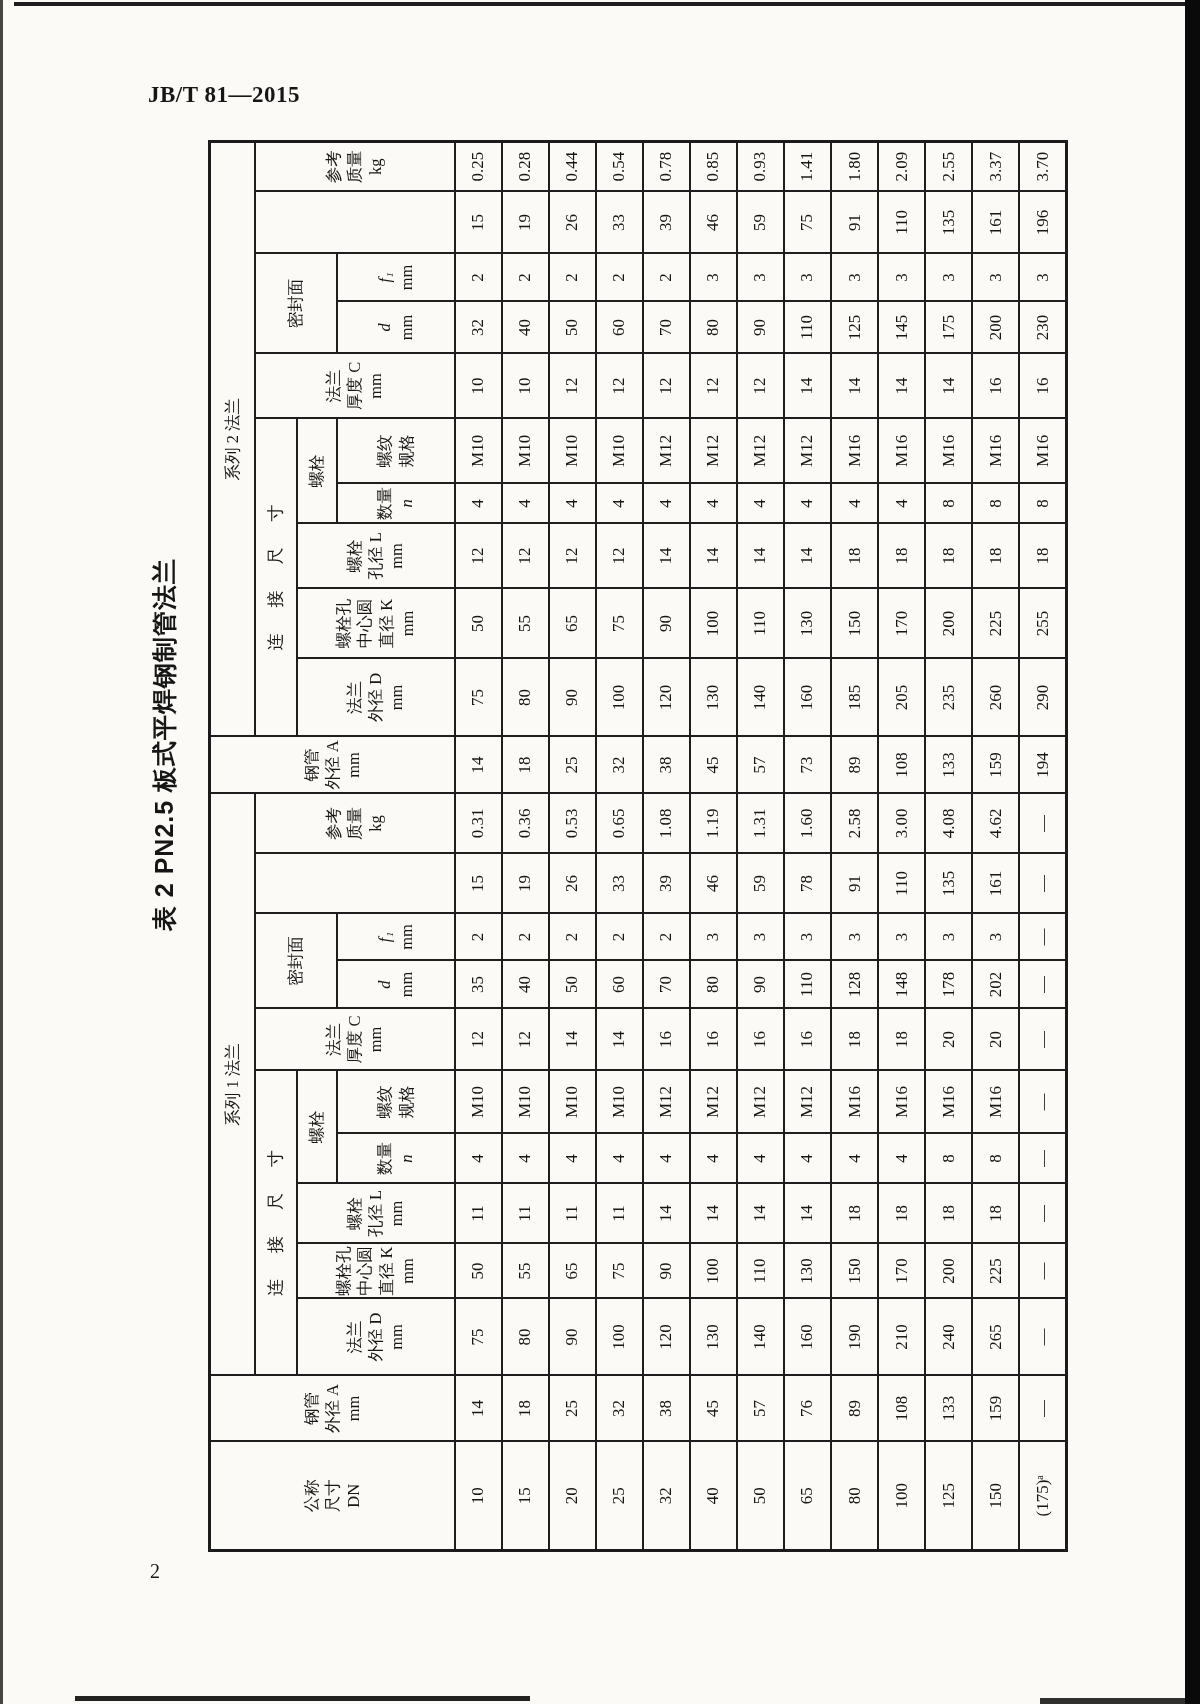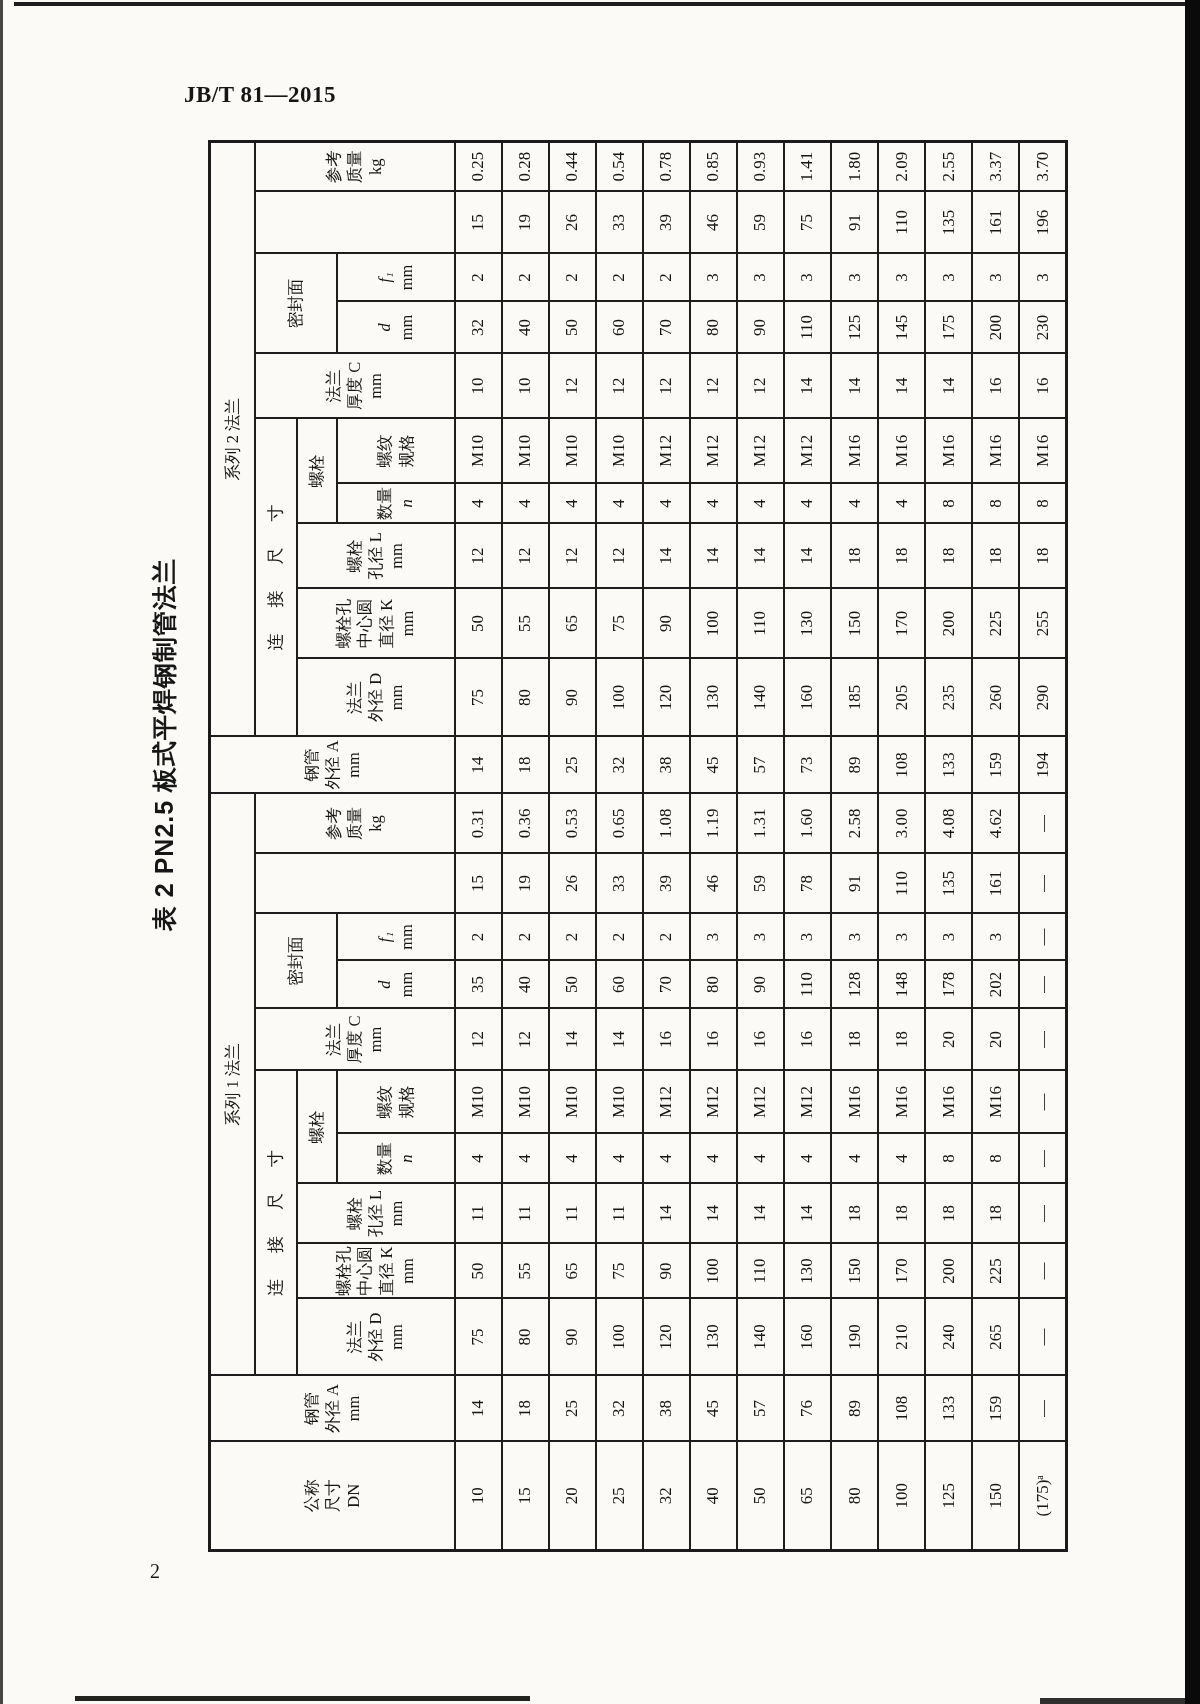--- a/index.html
+++ b/index.html
@@ -13,21 +13,21 @@
   .edge{position:absolute;background:#0a0a0a;}
   .edge.top{left:14px;top:2px;width:1172px;height:4px;opacity:.92;}
   .edge.right{right:0;top:0;width:15px;height:1704px;}
   .edge.left{left:0;top:0;width:3px;height:1704px;opacity:.75;}
   .edge.bottom{left:75px;top:1696px;width:455px;height:5px;opacity:.9;}
   .edge.bottom2{left:1040px;top:1698px;width:160px;height:6px;opacity:.85;}
 
   .doc-code{
     position:absolute;left:148px;top:82px;
     font-family:"Liberation Serif","DejaVu Serif",serif;
-    font-weight:bold;font-size:23px;letter-spacing:.5px;margin-left:36px;
+    font-weight:bold;font-size:23px;letter-spacing:.5px;
   }
   .page-num{
     position:absolute;left:150px;top:1560px;
     font-size:20px;font-family:"Liberation Serif",serif;
   }
 
   
   .rot{
     position:absolute;left:148px;top:1552px;
     width:1409px;height:922px;

